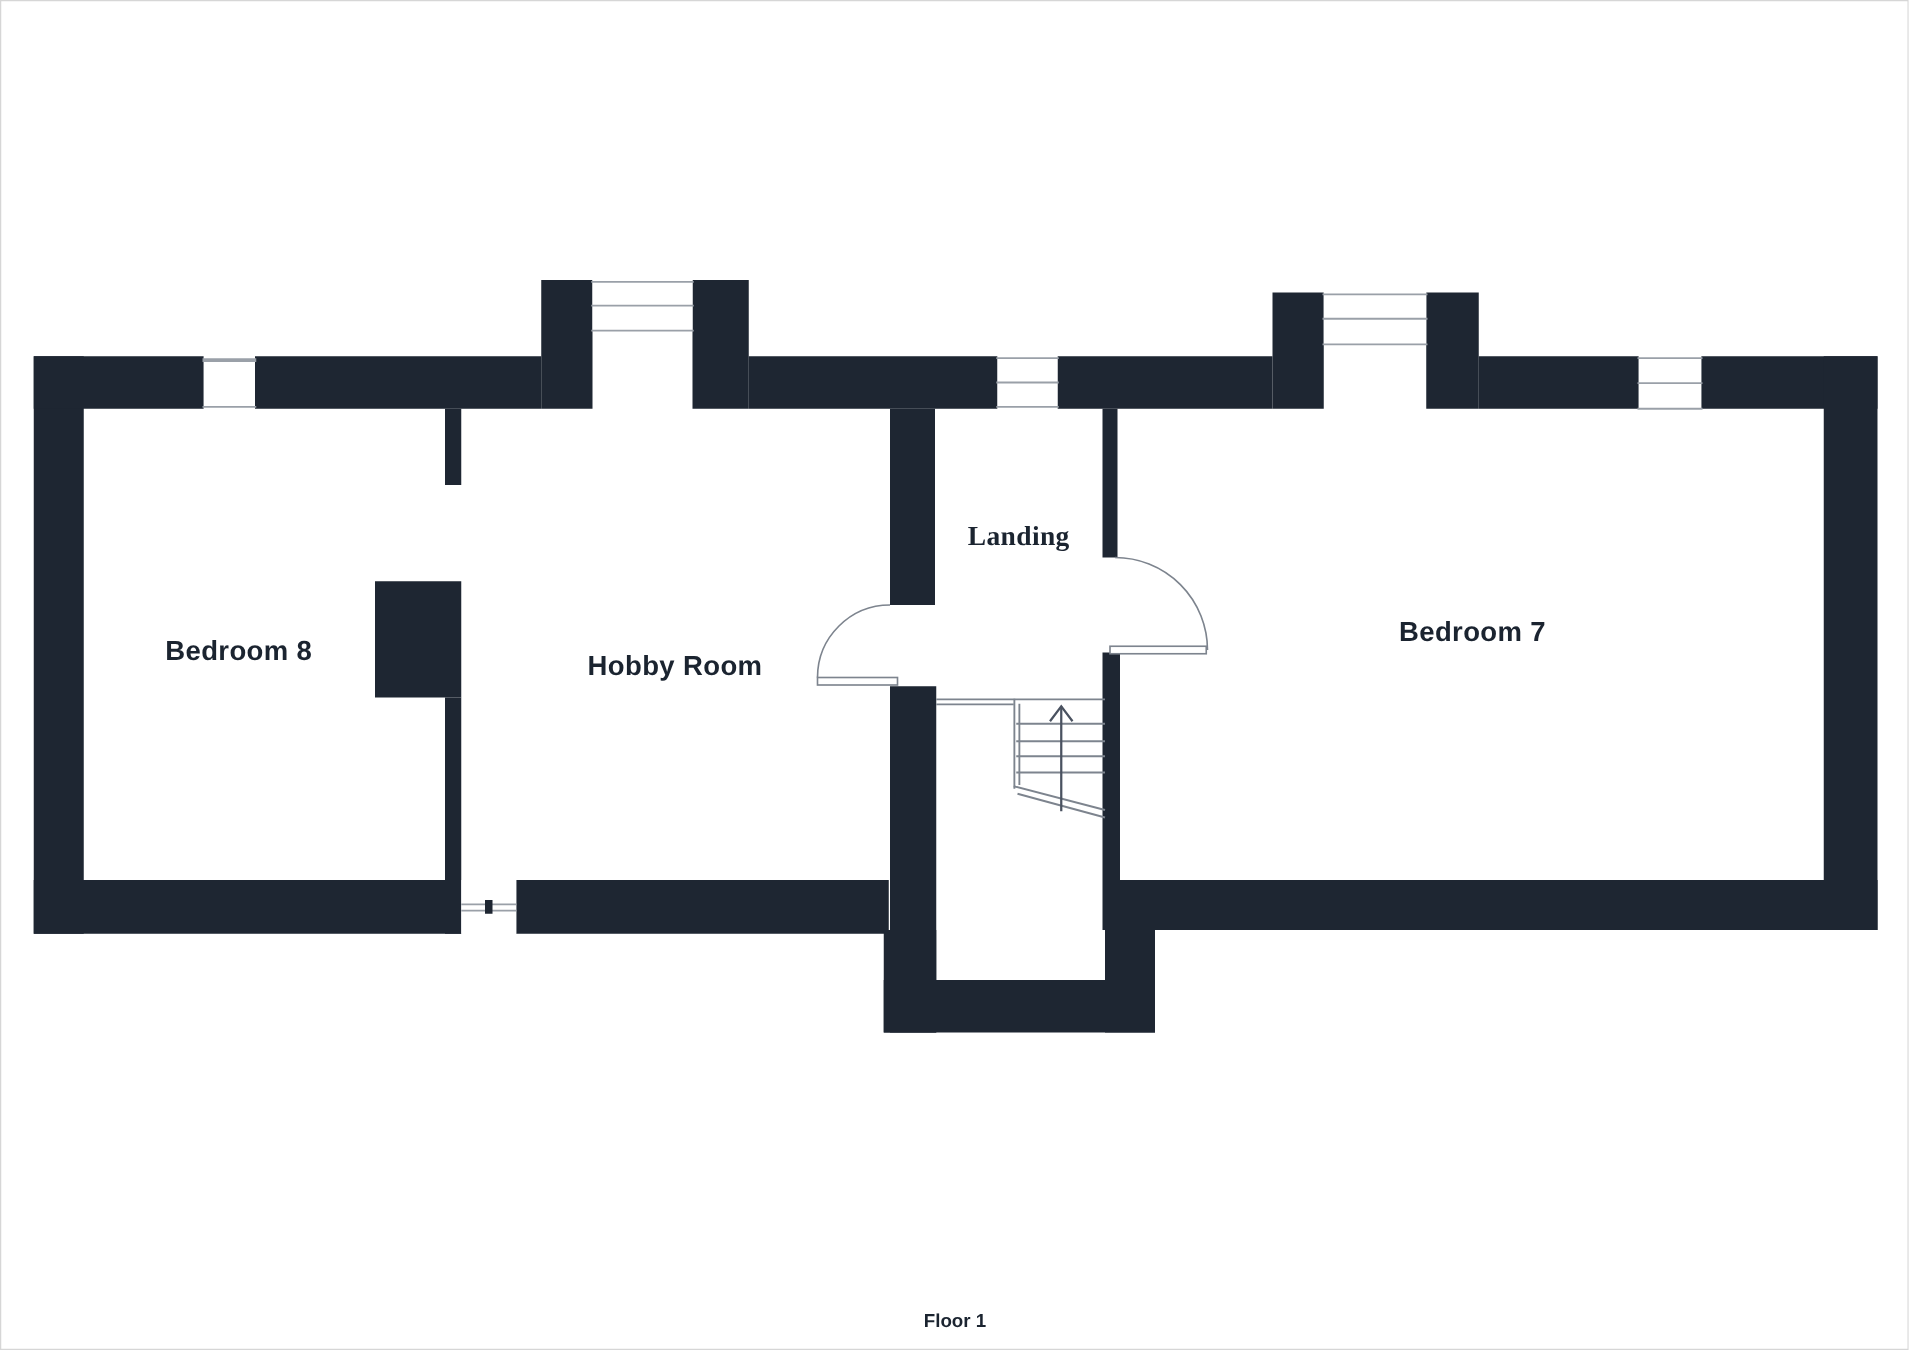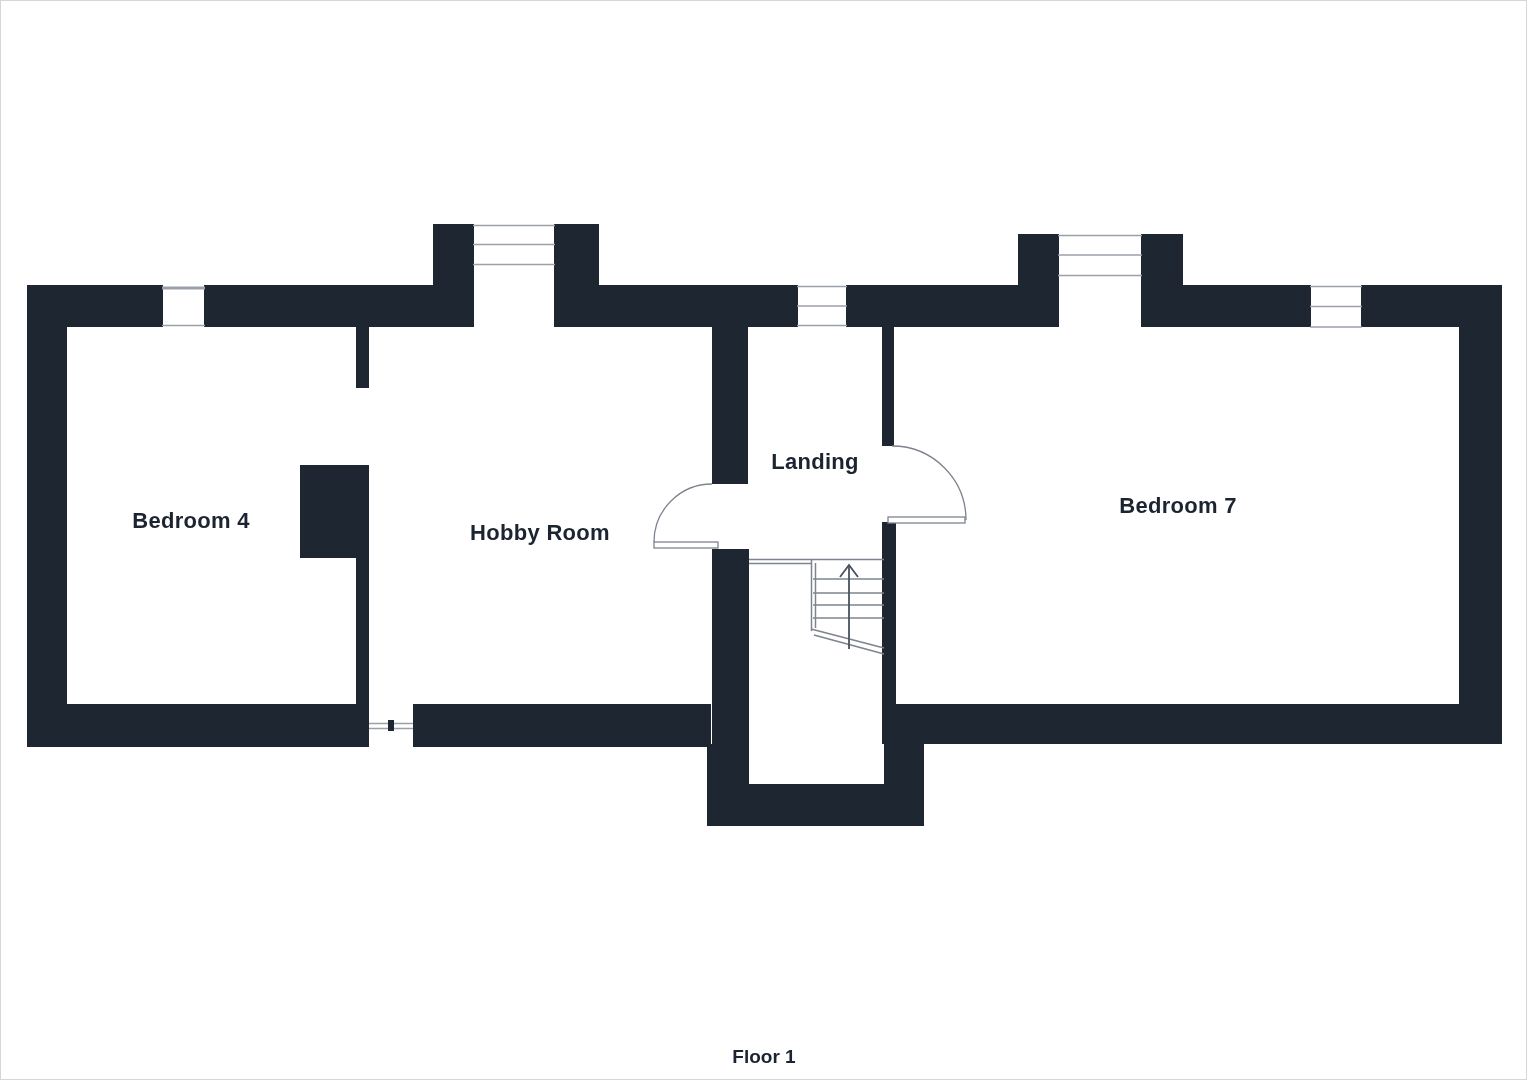--- a/index.html
+++ b/index.html
@@ -22,21 +22,21 @@
   .stair{stroke:var(--line_strong,#7d848e);stroke-width:1.5;fill:none;}
   .arrow{stroke:var(--arrow,#4a5260);stroke-width:1.8;fill:none;}
   .tick{fill:var(--wall,#1e2632);}
   .room-label{
     position:absolute;transform:translate(-50%,-50%);
     font-weight:bold;font-size:22px;letter-spacing:.3px;
     color:var(--text,#1b2430);white-space:nowrap;
   }
   .floor-label{
     position:absolute;transform:translate(-50%,-50%);
-    font-weight:bold;font-size:19px;
+    font-weight:bold;font-size:15px;
     color:var(--text,#1b2430);white-space:nowrap;
   }
 </style>
 </head>
 <body>
 
 <div class="canvas">
 
   <svg class="plan" width="1527" height="1080" viewBox="0 0 1527 1080">
 
@@ -144,19 +144,19 @@
       <line class="stair" x1="812" y1="617" x2="883" y2="617"></line>
       <line class="stair" x1="810" y1="628" x2="883" y2="647"></line>
       <line class="stair" x1="813" y1="634" x2="883" y2="653"></line>
       <g>
         <line class="arrow" x1="848" y1="564" x2="848" y2="648"></line>
         <polyline class="arrow" points="839,576 848,564 857,576"></polyline>
       </g>
     </g>
   </svg>
 
-  <div class="room-label" style="left:190px; top:520px;">Bedroom 4</div>
+  <div class="room-label" style="left:190px; top:520px;">Bedroom 8</div>
   <div class="room-label" style="left:539px; top:532px;">Hobby Room</div>
-  <div class="room-label" style="left:814px; top:461px;">Landing</div>
+  <div class="room-label" style="left:814px; top:428px;font-family:Liberation Serif, serif;">Landing</div>
   <div class="room-label" style="left:1177px; top:505px;">Bedroom 7</div>
 
   <div class="floor-label" style="left:763px; top:1056px;">Floor 1</div>
 </div>
 
 </body></html>

